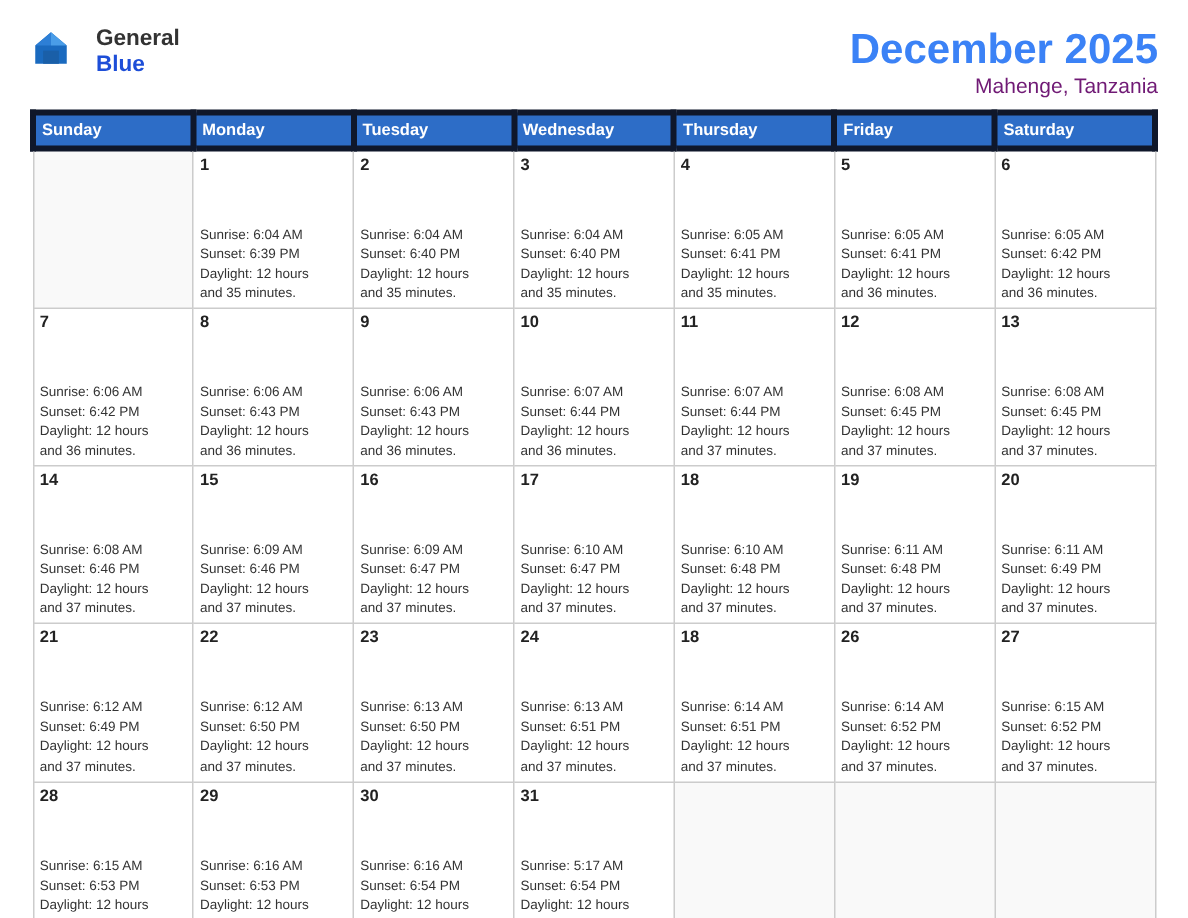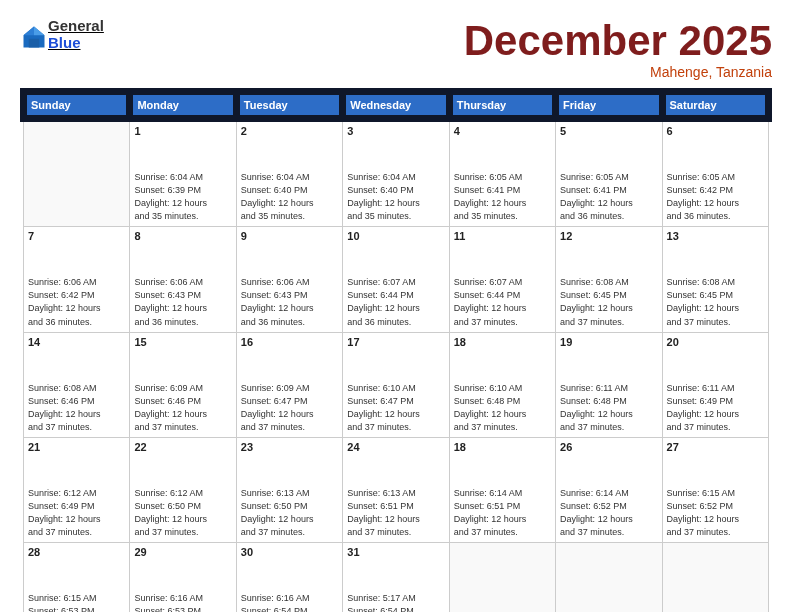--- a/index.html
+++ b/index.html
@@ -18,23 +18,22 @@
       flex-direction: column;
     }
     .header {
       display: flex;
       justify-content: space-between;
       align-items: flex-start;
       margin-bottom: 8px;
     }
     .logo {
       display: flex;
-      align-items: flex-end;
-      gap: 0;
-      text-decoration: underline;
+      align-items: flex-start;
+      gap: 16px;
     }
     .logo-text {
       display: flex;
       flex-direction: column;
       line-height: 1.1;
     }
     .logo-general {
       font-size: 15px;
       font-weight: bold;
       color: #333;
@@ -45,43 +44,43 @@
       color: #1d4ed8;
     }
     .logo-icon {
       width: 28px;
       height: 28px;
     }
     .title-block {
       text-align: right;
     }
     .month-title {
-      font-size: 42px;
-      font-weight: bold;
-      color: #7f1d1d;
+      font-size: 28px;
+      font-weight: bold;
+      color: #3b82f6;
       line-height: 1.1;
     }
     .location-title {
       font-size: 14px;
-      color: #c2410c;
+      color: #701a75;
     }
     .calendar-table {
       width: 100%;
       border-collapse: collapse;
       flex: 1;
       table-layout: fixed;
     }
     .calendar-table th {
       background-color: #2d6dc7;
       color: #fff;
       font-size: 11px;
       font-weight: bold;
       padding: 4px 4px;
       text-align: left;
-      border: 7px solid #0f172a;
+      border: 4px solid #0f172a;
     }
     .calendar-table td {
       border: 1px solid #ccc;
       vertical-align: top;
       padding: 3px 4px;
       font-size: 9.2px;
       color: #222;
       height: 82px;
     }
     .day-number {

